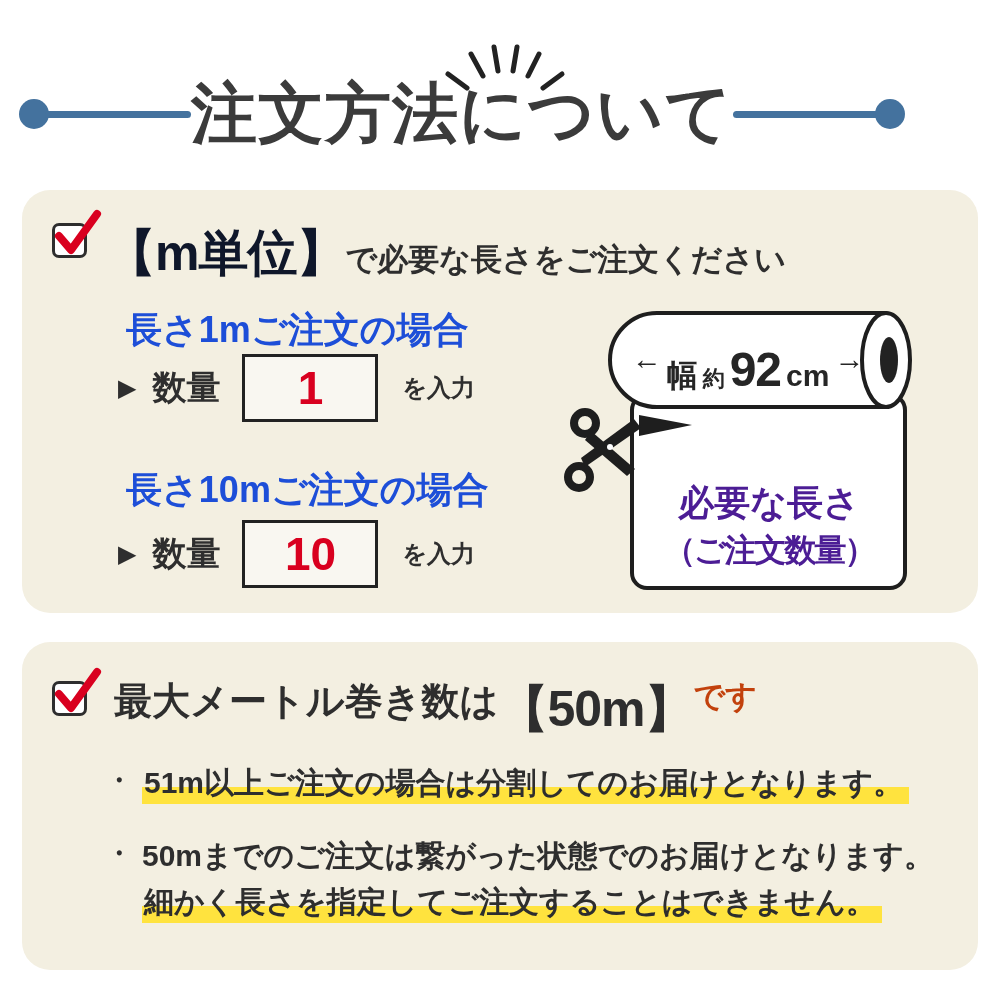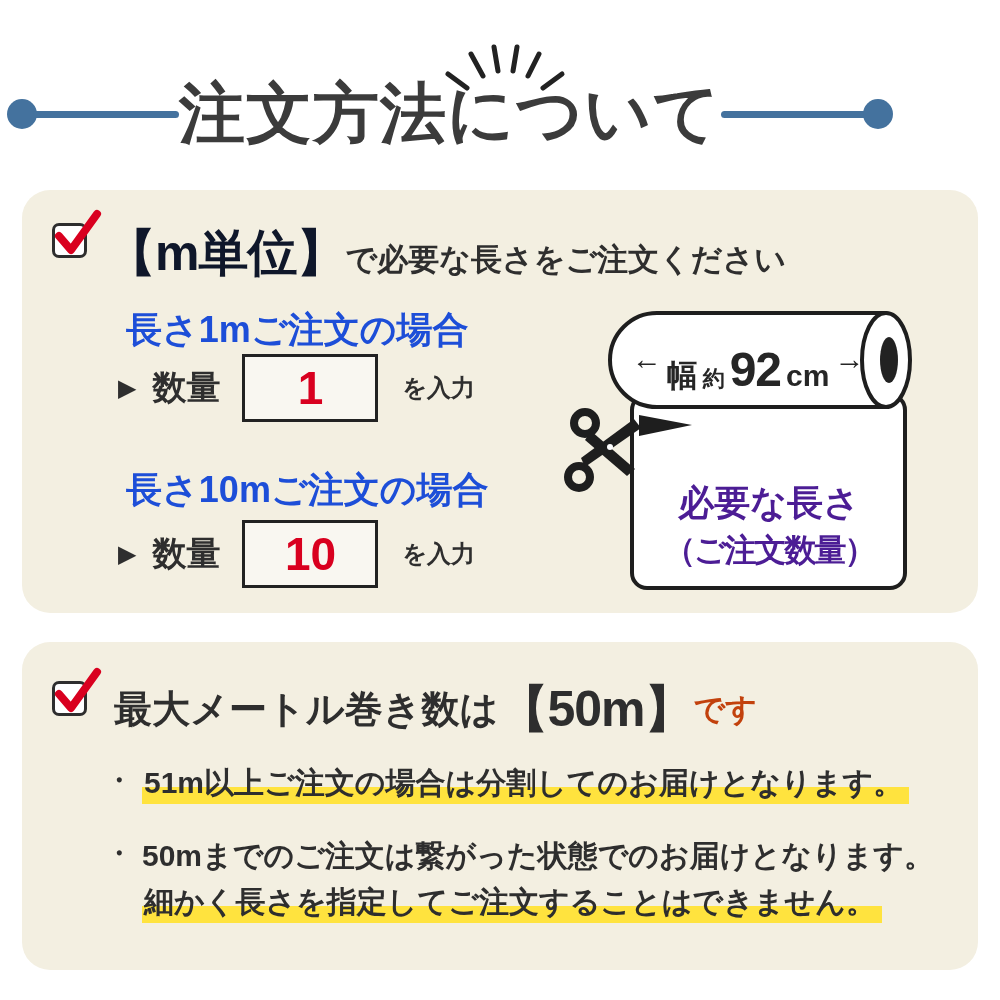--- a/index.html
+++ b/index.html
@@ -10,21 +10,21 @@
     --ink:#333333;
     --line:#1e1e1e;
   }
   *{margin:0;padding:0;box-sizing:border-box;}
   html,body{background:#fff;}
   body{font-family:"Liberation Sans","DejaVu Sans",sans-serif;color:var(--ink);}
   .canvas{position:relative;width:1000px;height:1000px;background:#fff;overflow:hidden;margin:0 auto;}
 
   
   .burst{position:absolute;left:425px;top:0;width:160px;height:95px;}
-  .title-row{position:absolute;left:0;top:72px;width:900px;height:84px;
+  .title-row{position:absolute;left:12px;top:72px;width:900px;height:84px;
     display:flex;align-items:center;justify-content:center;}
   .deco{display:flex;align-items:center;}
   .deco .dot{width:30px;height:30px;border-radius:50%;background:var(--blue);}
   .deco .rule{width:146px;height:7px;background:var(--blue);border-radius:4px;}
   .deco.left .dot{margin-right:-4px;}
   .deco.right .dot{margin-left:-4px;}
   h1.page-title{font-size:66px;font-weight:900;color:#3b3b3b;letter-spacing:1px;white-space:nowrap;}
 
   
   .panel{position:absolute;left:22px;width:956px;background:var(--cream);border-radius:28px;}
@@ -66,21 +66,21 @@
   .rl-approx{font-size:22px;font-weight:800;}
   .rl-value{font-size:48px;font-weight:900;letter-spacing:-1px;margin-top:12px;}
   .rl-unit{font-size:30px;font-weight:800;}
   .sheet-label{position:absolute;left:608px;top:288px;width:278px;text-align:center;
     color:#4c1d95;font-weight:700;line-height:1.4;}
   .sheet-line1{font-size:36px;}
   .sheet-line2{font-size:32px;letter-spacing:-2px;}
 
   
   .check-row2{position:absolute;left:30px;top:34px;display:flex;align-items:flex-start;gap:22px;}
-  .heading2{white-space:nowrap;display:flex;align-items:center;}
+  .heading2{white-space:nowrap;display:flex;align-items:flex-start;}
   .h2-prefix{font-size:38px;font-weight:900;color:#2e2e2e;}
   .h2-big{font-size:50px;font-weight:900;color:#2e2e2e;letter-spacing:-1px;}
   .h2-suffix{font-size:31px;font-weight:900;color:#c2410c;}
 
   .bullets{position:absolute;left:84px;top:118px;width:830px;}
   .bullet{display:flex;gap:10px;margin-bottom:26px;}
   .bullet .marker{font-size:26px;font-weight:800;line-height:1.6;color:#2e2e2e;}
   .bullet .lines{font-size:30px;font-weight:800;color:#2e2e2e;line-height:1.55;}
   .bullet .line{display:block;white-space:nowrap;}
   .hl{background:linear-gradient(to bottom,transparent 54%,var(--yellow) 54%);

